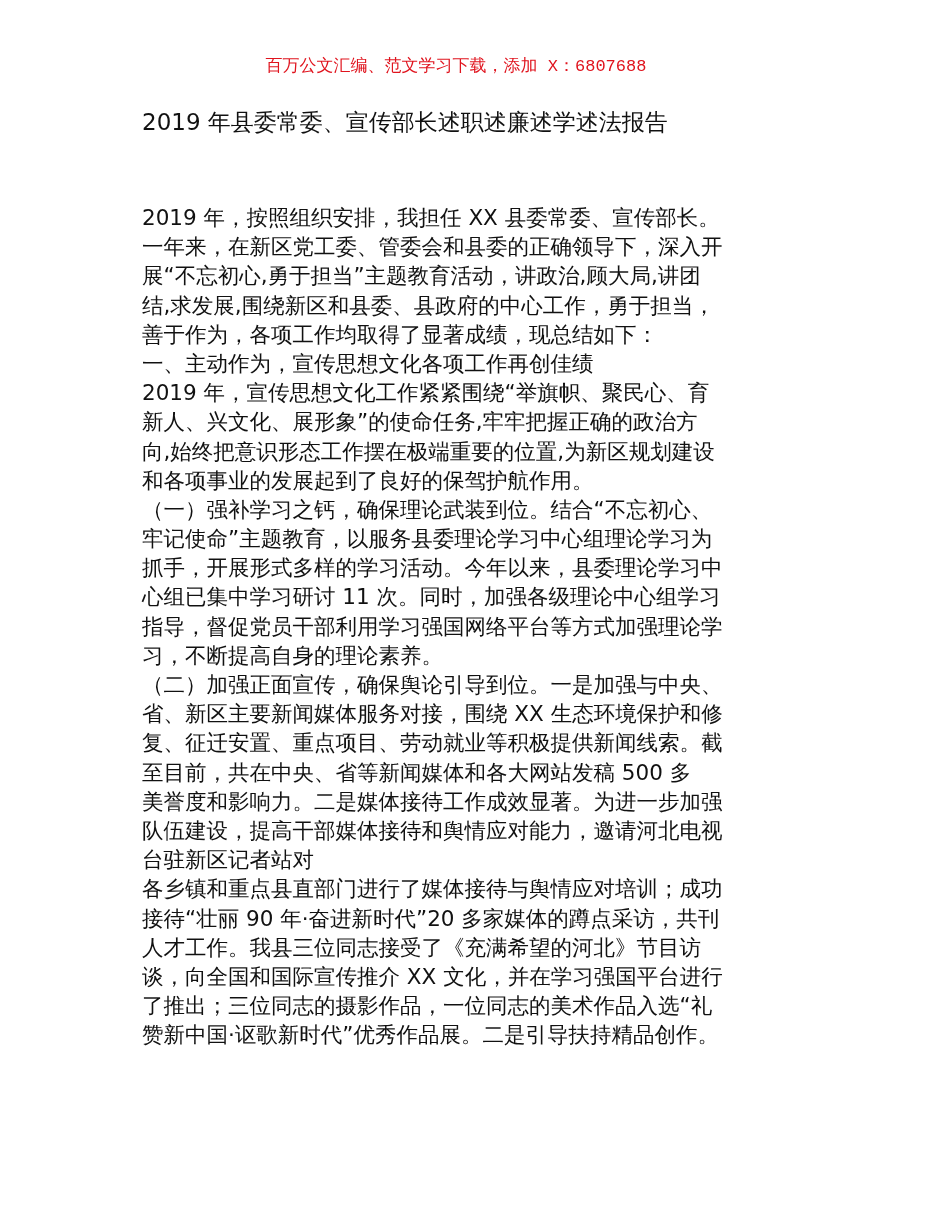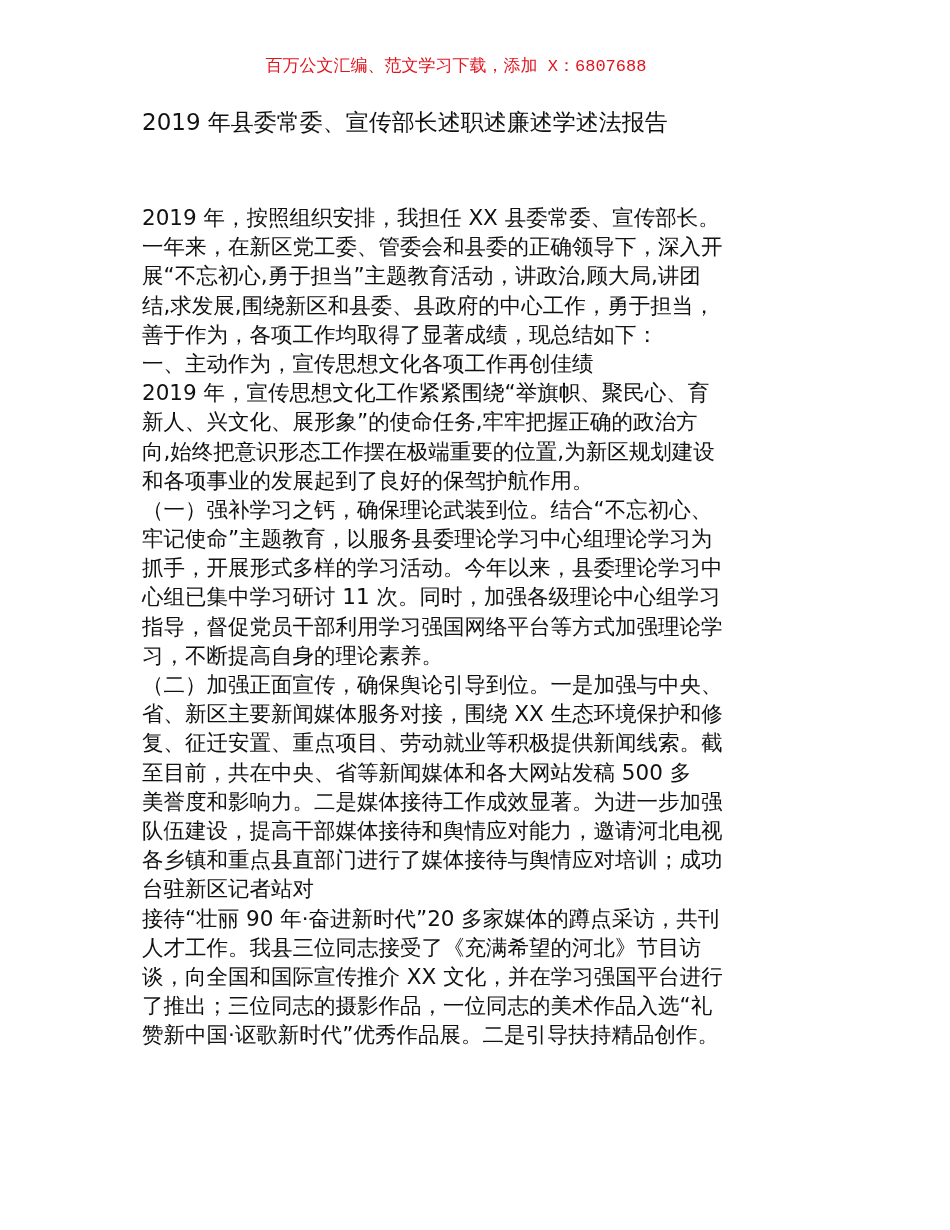--- a/index.html
+++ b/index.html
@@ -34,20 +34,20 @@
     <div class="line">抓手，开展形式多样的学习活动。今年以来，县委理论学习中</div>
     <div class="line">心组已集中学习研讨 11 次。同时，加强各级理论中心组学习</div>
     <div class="line">指导，督促党员干部利用学习强国网络平台等方式加强理论学</div>
     <div class="line">习，不断提高自身的理论素养。</div>
     <div class="line">（二）加强正面宣传，确保舆论引导到位。一是加强与中央、</div>
     <div class="line">省、新区主要新闻媒体服务对接，围绕 XX 生态环境保护和修</div>
     <div class="line">复、征迁安置、重点项目、劳动就业等积极提供新闻线索。截</div>
     <div class="line">至目前，共在中央、省等新闻媒体和各大网站发稿 500 多</div>
     <div class="line">美誉度和影响力。二是媒体接待工作成效显著。为进一步加强</div>
     <div class="line">队伍建设，提高干部媒体接待和舆情应对能力，邀请河北电视</div>
+    <div class="line">台驻新区记者站对</div>
     <div class="line">各乡镇和重点县直部门进行了媒体接待与舆情应对培训；成功</div>
-    <div class="line">台驻新区记者站对</div>
     <div class="line">接待“壮丽 90 年·奋进新时代”20 多家媒体的蹲点采访，共刊</div>
     <div class="line">人才工作。我县三位同志接受了《充满希望的河北》节目访</div>
     <div class="line">谈，向全国和国际宣传推介 XX 文化，并在学习强国平台进行</div>
     <div class="line">了推出；三位同志的摄影作品，一位同志的美术作品入选“礼</div>
     <div class="line">赞新中国·讴歌新时代”优秀作品展。二是引导扶持精品创作。</div>
   </div>
 
 </body></html>

